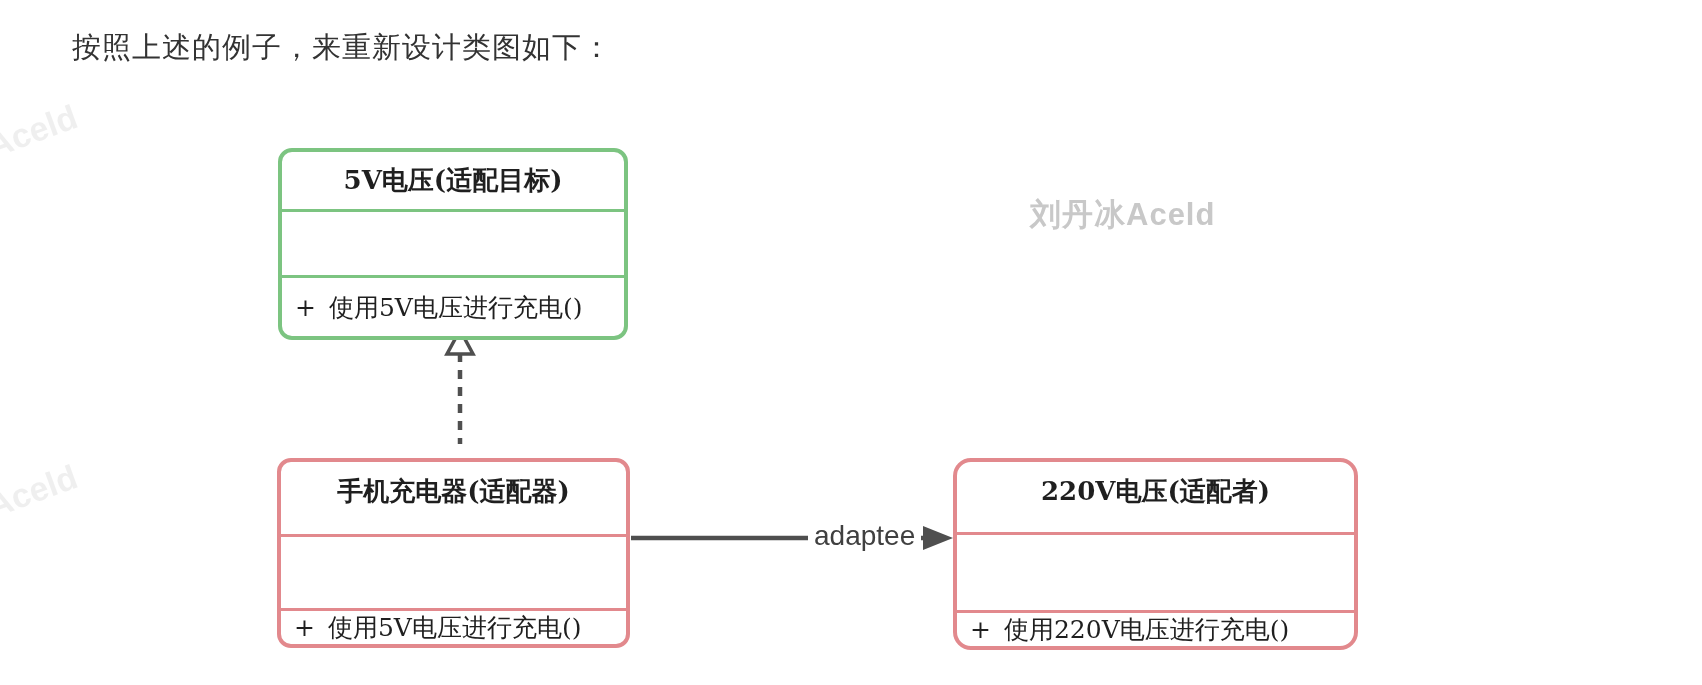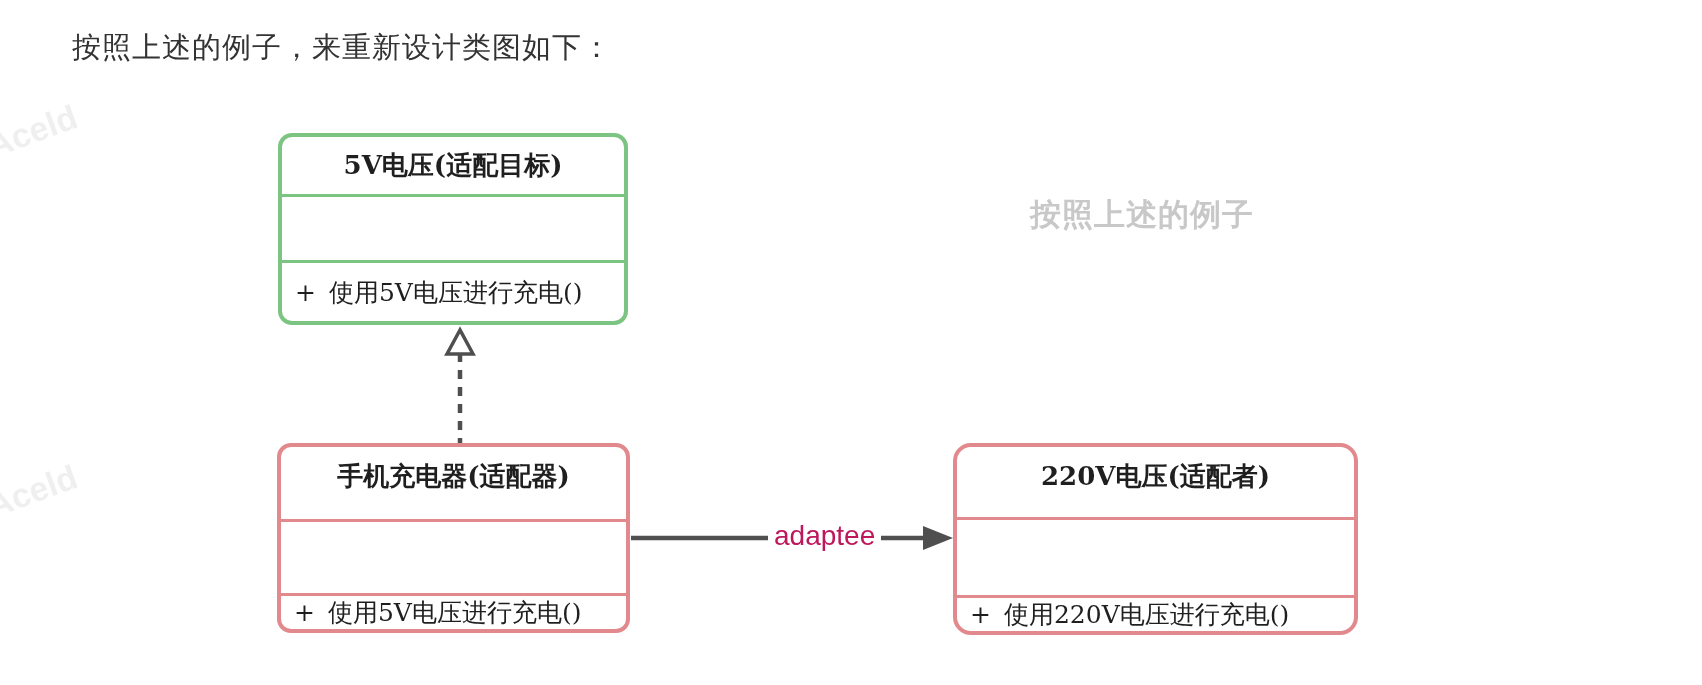--- a/index.html
+++ b/index.html
@@ -28,20 +28,21 @@
     letter-spacing: 1px;
     font-family: "Liberation Sans", sans-serif;
   }
 
   
   .class-box {
     position: absolute; background: #ffffff;
     border-radius: 14px; display: flex; flex-direction: column;
     font-family: "DejaVu Serif", "Liberation Serif", serif;
     color: #1f1f1f;
+    margin-top: 15px;
   }
   .class-box.green { border: 4px solid #7cc481; }
   .class-box.red   { border: 4px solid #e2898d; gap: 12px; }
 
   .class-title {
     display: flex; align-items: center; justify-content: center;
     font-weight: bold; font-size: 26px;
   }
   .class-attrs { }
   .class-methods {
@@ -67,36 +68,36 @@
   #box-adaptee .class-title   { height: 59px; }
   #box-adaptee .class-attrs   { height: 67px; }
   #box-adaptee .class-methods { flex: 1; }
 
   svg.arrow-layer {
     position: absolute; left: 0; top: 0; width: 1702px; height: 685px;
     pointer-events: none;
   }
 
   .association-label {
-    position: absolute; left: 768px; top: 520px;
-    font-size: 28px; color: #be185d; background: #ffffff;
+    position: absolute; left: 808px; top: 520px;
+    font-size: 28px; color: #404040; background: #ffffff;
     padding: 0 6px;
     font-family: "Liberation Sans", sans-serif;
   }
 </style>
 </head>
 <body>
 
 <div>
 
   <div class="heading">按照上述的例子，来重新设计类图如下：</div>
 
   <div class="side-watermark top">Aceld</div>
   <div class="side-watermark bottom">Aceld</div>
-  <div class="center-watermark">按照上述的例子</div>
+  <div class="center-watermark">刘丹冰Aceld</div>
 
   <svg class="arrow-layer" viewBox="0 0 1702 685">
     <g>
       <line x1="460" y1="353" x2="460" y2="444" stroke="#4f4f4f" stroke-width="4.5" stroke-dasharray="9 8"></line>
       <polygon points="460,330 447,354 473,354" fill="#ffffff" stroke="#4f4f4f" stroke-width="3.5"></polygon>
     </g>
     <g>
       <line x1="631" y1="538" x2="928" y2="538" stroke="#4f4f4f" stroke-width="4.5"></line>
       <polygon points="953,538 923,526 923,550" fill="#4f4f4f"></polygon>
     </g>

